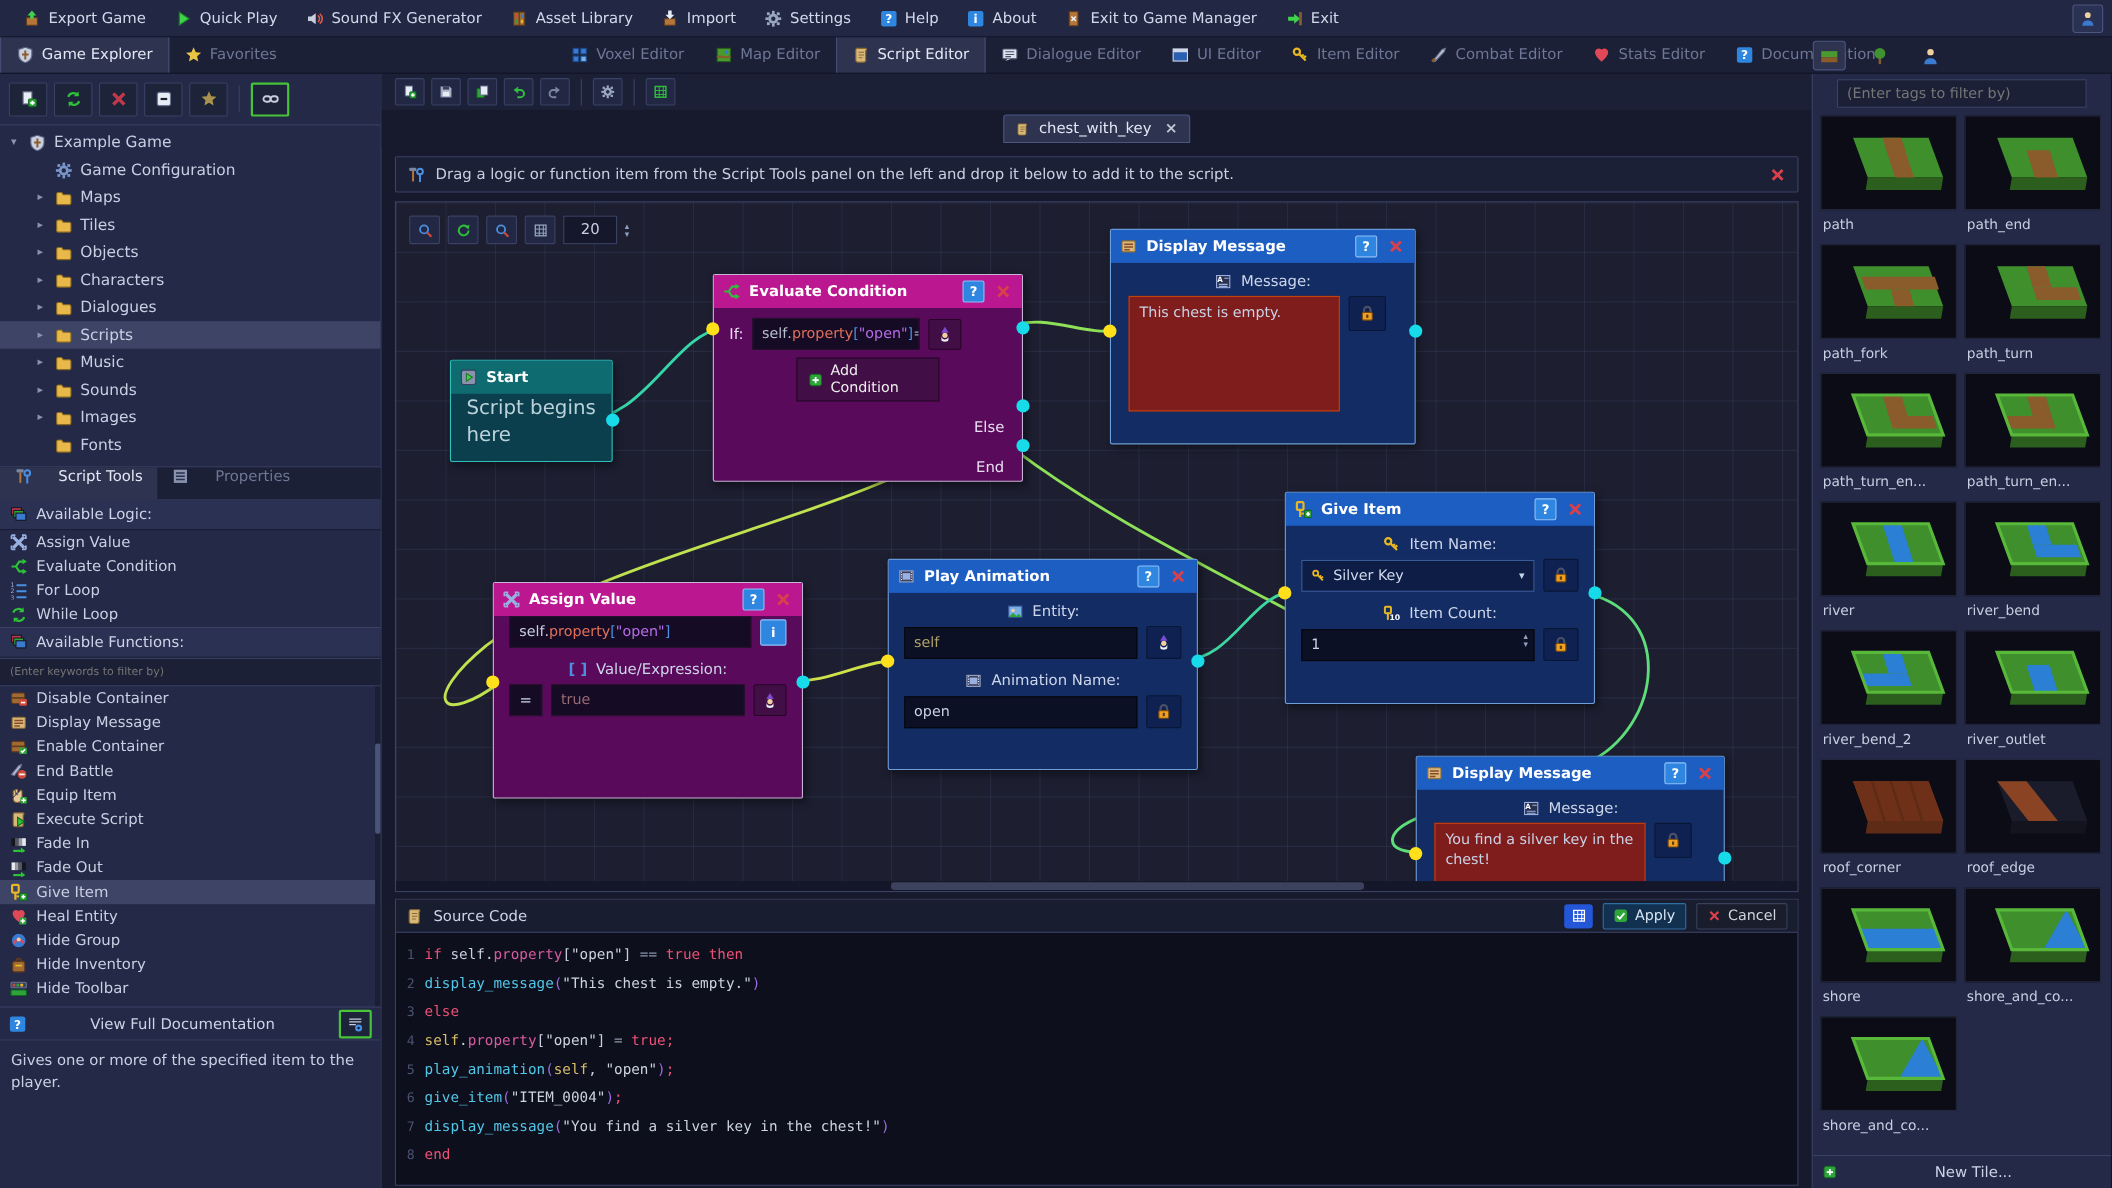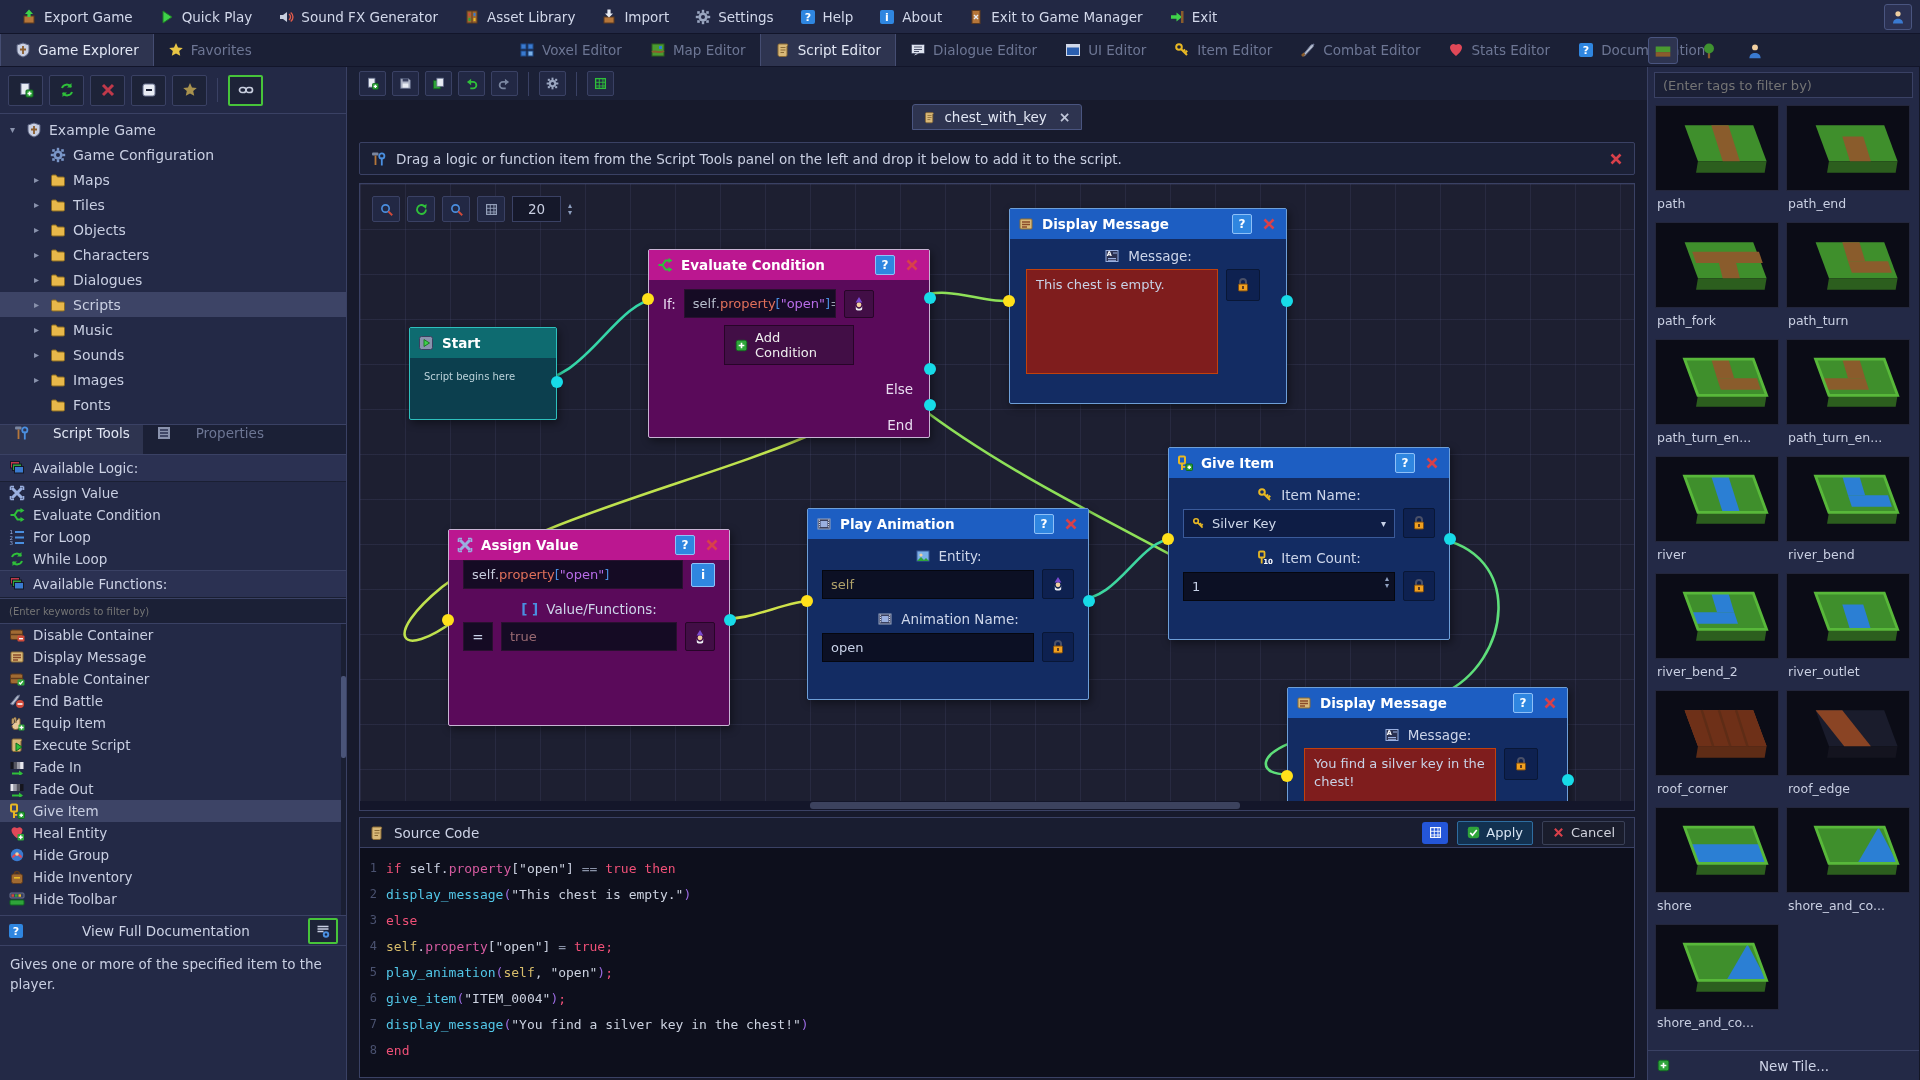--- a/index.html
+++ b/index.html
@@ -103,42 +103,42 @@
   .n-mag .sqbtn{background:#420e46;border:1px solid #270528}
   .infobtn{width:24px;height:24px;background:#2f86e0;border:1px solid #8ec0f8;border-radius:2px;color:#fff;font-weight:bold;display:flex;align-items:center;justify-content:center;font-size:12px}
   .addbtn{display:flex;align-items:center;gap:7px;background:#420e46;border:1px solid #270528;color:#eee;padding:4px 10px;margin:2px auto;font-size:13px}
   .outlbl{display:flex;align-items:center;justify-content:flex-end;color:#e8dcf0;padding:0 16px;height:30px;font-size:13.5px}
   .msgbox{background:#7f1d1d;border:1px solid #c2410c;color:#c9d2e6;padding:6px 9px;font-size:13px;line-height:1.35}
   .seldd{background:#0e1d45;border:1px solid #3a5a9a;height:29px;display:flex;align-items:center;gap:7px;padding:0 8px;color:#cfd8ea;font-size:13px}
   .seldd .ch{margin-left:auto;color:#c8d2e8;font-size:10px}
   .numfld{position:relative}
   .numfld .spin{position:absolute;right:5px;top:2px;display:flex;flex-direction:column;font-size:8px;line-height:7px;color:#8fa0c0}
   .eqbox{width:30px;height:29px;background:#150b24;border:1px solid #2a1030;color:#c8d2e8;display:flex;align-items:center;justify-content:center}
-  .start-text{padding:12px 14px;color:#bcd2da;line-height:1.4;font-size:10px}
+  .start-text{padding:0 14px;color:#bcd2da;line-height:1.4;font-size:18px}
 
   
   .tk-kw{color:#ef5077}.tk-fn{color:#52c7e8}.tk-prop{color:#d65ba0}.tk-str{color:#ccd2e0}
   .tk-op{color:#8a93a8}.tk-self{color:#d8bd6a}.tk-pl{color:#c8cede}.tk-par{color:#9a6ae0}
   .tk-eself{color:#b8bfce}.tk-eprop{color:#e0705a}.tk-ebrk{color:#4a8fe0}.tk-evar{color:#b86ce8}
   .tk-eop{color:#9aa0b0}.tk-true-ph{color:#9a6a72}
 
   
   .srcpanel{flex:1;margin:6px 12px 2px;display:flex;flex-direction:column;border:1px solid #3a4164;background:#0d0f1c}
   .srchdr{height:30px;background:#191d30;display:flex;align-items:center;gap:9px;padding:0 9px;border-bottom:1px solid #3a4164}
   .srchdr .ttl{flex:1;color:#cdd3e6}
   .bluebtn{width:26px;height:22px;background:#2456d8;border-radius:3px;display:flex;align-items:center;justify-content:center}
   .srcbtn{display:flex;align-items:center;gap:6px;height:24px;padding:0 9px;border-radius:2px;font-size:13px}
   .apply{background:#123150;border:1px solid #2e6da0;color:#d6e4f2}
   .cancel{background:#1a1d2c;border:1px solid #3a4158;color:#d0d2dc}
   .codearea{flex:1;padding:7px 0;font-family:"DejaVu Sans Mono",monospace;font-size:13px;overflow:hidden}
   .cline{display:flex;height:26px;align-items:center}
   .lnum{width:26px;text-align:right;color:#4a5270;padding-right:9px;flex:none;font-size:12px}
 
   
-  .psearch{margin:5px 6px;display:flex}
+  .psearch{margin:5px 22px;display:flex}
   .psearch input{flex:1;height:26px;background:#1b2036;border:1px solid #3a4164;color:#6d7694;padding:0 8px;font-family:inherit;font-size:13px;outline:none}
   .tgrid{flex:1;display:flex;flex-wrap:wrap;gap:7px;padding:2px 7px;overflow:hidden;align-content:flex-start}
   .tcell{width:124px}
   .tart{width:124px;height:86px;background:#0b0c16;border:1px solid #23263c}
   .tart svg{width:100%;height:100%;display:block}
   .tname{height:24px;display:flex;align-items:center;color:#c9cfe2;font-size:12.5px;padding-left:2px;white-space:nowrap;overflow:hidden}
   .newtile{height:30px;border-top:1px solid #3a4164;display:flex;align-items:center;gap:8px;padding:0 9px;background:#232946}
   .newtile .txt{flex:1;text-align:center;color:#cdd3e6}
 </style>
 </head>
@@ -1121,21 +1121,21 @@
               <span class="tk-pl">.</span>
               <span class="tk-eprop">property</span>
               <span class="tk-ebrk">[</span>
               <span class="tk-evar">"open"</span>
               <span class="tk-ebrk">]</span>
             </div>
           <span class="infobtn">i</span>
         </div>
         <div class="nlabel" style="padding-top:12px">
             <span style="color:#4a8fe0;font-weight:bold">[ ]</span>
-            <span>Value/Functions:</span>
+            <span>Value/Expression:</span>
           </div>
         <div class="nrow" style="padding:0 14px">
           <div class="eqbox">=</div>
           <div class="nfield tk-true-ph" style="flex:1">true</div>
           <div class="sqbtn" style="width:30px;height:29px">
               <span class="ic">
                 <svg viewBox="0 0 16 16">
                   <path d="M8 1l3.4 5.5H4.6z" fill="#7a4ad0"></path>
                   <circle cx="8" cy="8.8" r="2.4" fill="#f0cfa0"></circle>
                   <path d="M4.8 9.5c0 4.2 6.4 4.2 6.4 0v3.6c0 2-6.4 2-6.4 0z" fill="#eceef4"></path>

